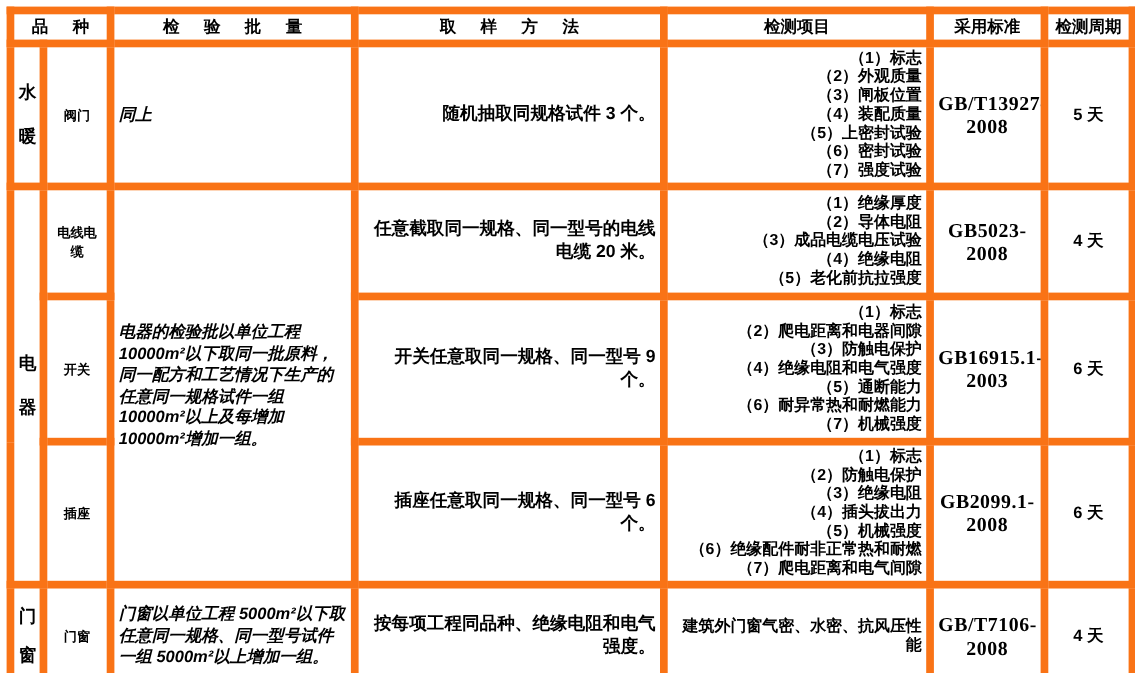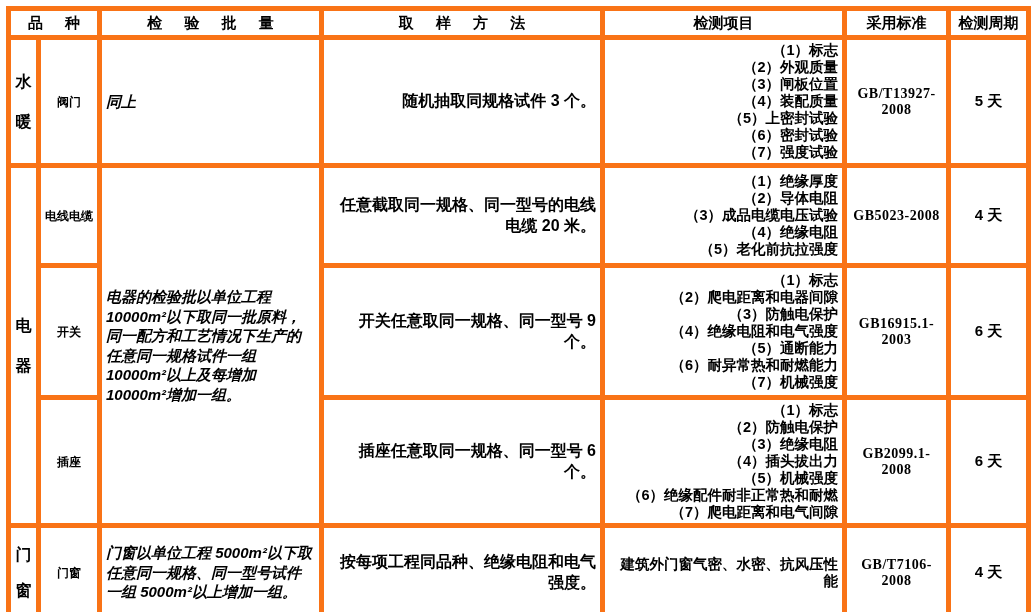--- a/index.html
+++ b/index.html
@@ -23,21 +23,21 @@
     left: 6px;
     top: 6px;
     width: 1020px;
     height: 599px;
     border-collapse: collapse;
     table-layout: fixed;
     border: 2px solid #000000;
   }
   table.spec th,
   table.spec td {
-    border: 5px solid #f97316;
+    border: 7px solid #f97316;
     padding: 2px 4px;
     font-weight: bold;
     overflow: hidden;
   }
   
   thead th {
     font-size: 15px;
     text-align: center;
     vertical-align: middle;
   }
@@ -80,21 +80,21 @@
     vertical-align: middle;
     white-space: pre-line;
     font-size: 14.5px;
     line-height: 17px;
     padding: 3px 4px 3px 8px;
   }
   td.standard {
     text-align: center;
     vertical-align: middle;
     font-family: "Liberation Serif", serif;
-    font-size: 14px;
+    font-size: 18px;
     letter-spacing: 0.5px;
   }
   td.period {
     text-align: center;
     vertical-align: middle;
     font-size: 15px;
   }
 </style>
 </head>
 <body>

